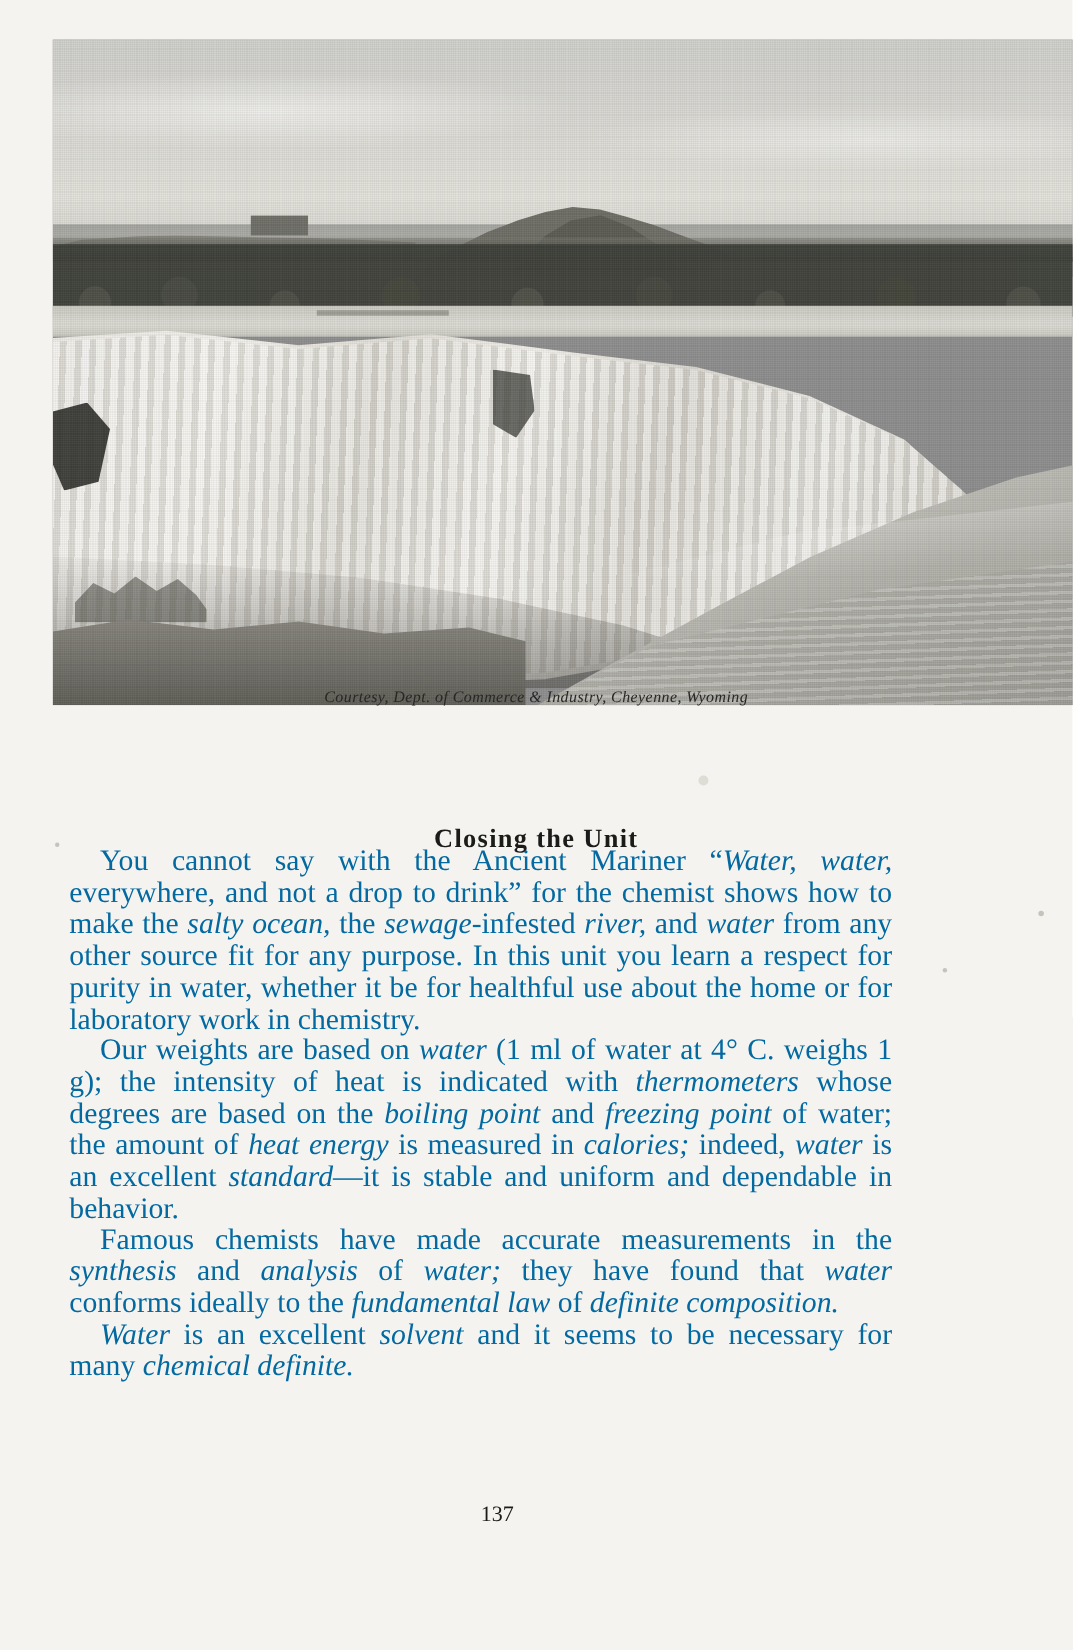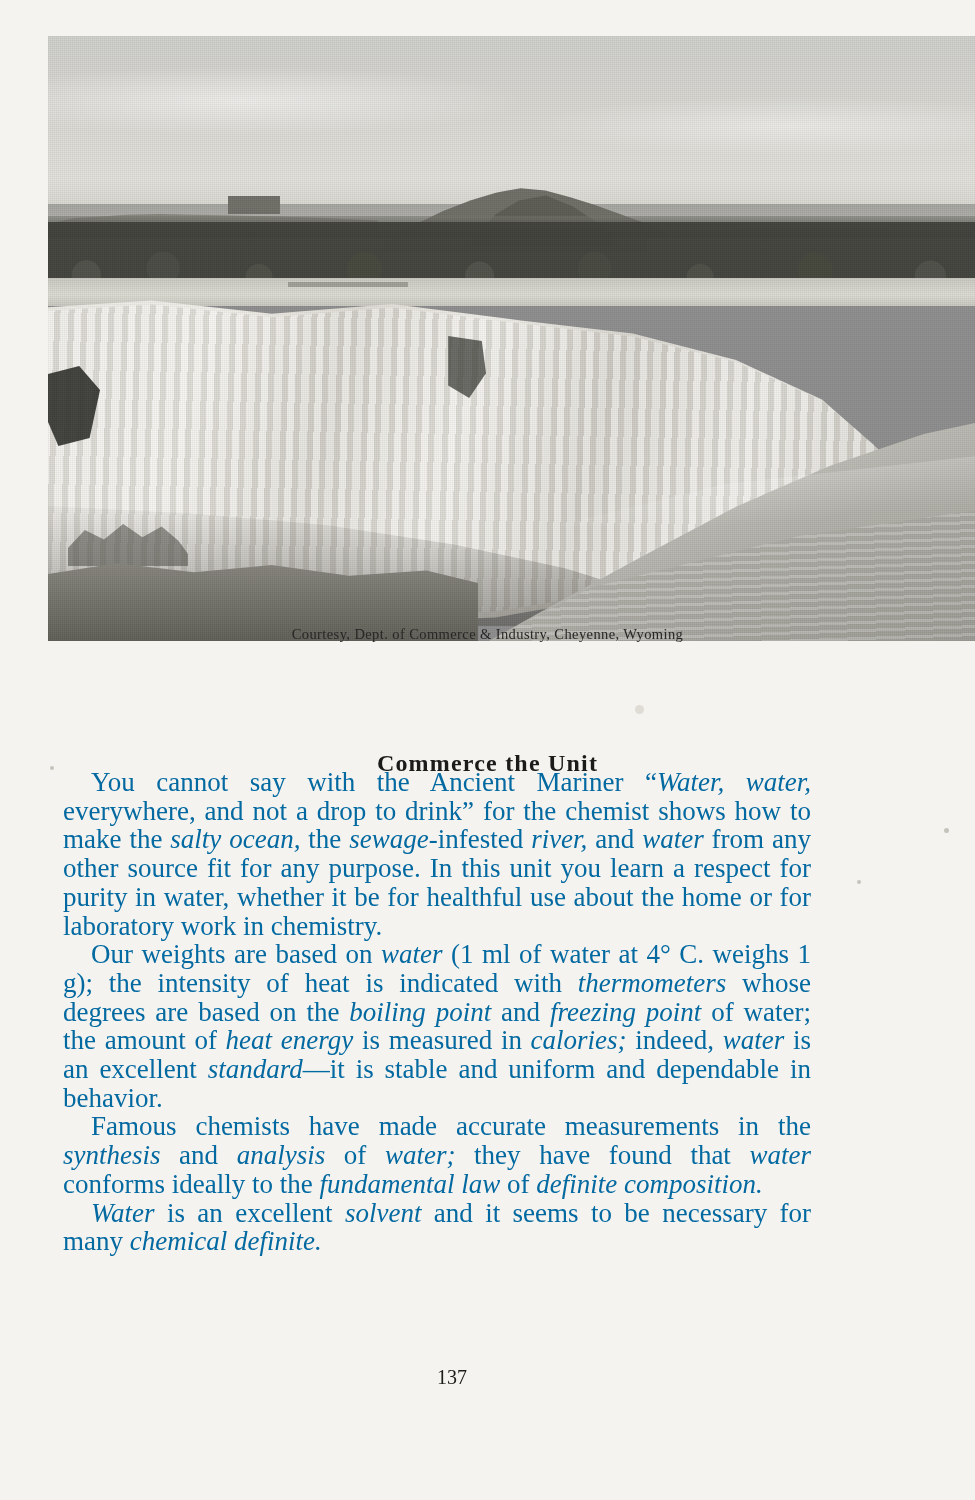--- a/index.html
+++ b/index.html
@@ -196,20 +196,21 @@
       repeating-linear-gradient(90deg, rgba(0,0,0,.03) 0 1px, rgba(255,255,255,.02) 1px 2px);
     pointer-events: none;
   }
 
   
   .credit {
     position: absolute;
     left: 0; top: 626px;
     width: 975px;
     text-align: center;
+    font-style: italic;
     font-size: 14.5px;
     letter-spacing: .4px;
     color: #272725;
   }
   .caption {
     position: absolute;
     left: 65px; top: 652px;
     width: 745px;
     font-size: 20px;
     line-height: 30px;
@@ -291,21 +292,21 @@
   </figure>
 
   <div class="speck" style="left:944px;top:828px;width:5px;height:5px;"></div>
   <div class="speck" style="left:857px;top:880px;width:4px;height:4px;"></div>
   <div class="speck" style="left:50px;top:766px;width:4px;height:4px;"></div>
   <div class="speck" style="left:635px;top:705px;width:9px;height:9px;background:#d8d6cd;"></div>
 
   <div class="credit">Courtesy, Dept. of Commerce &amp; Industry, Cheyenne, Wyoming</div>
 
 
-  <h2 class="section-title">Commerce the Unit</h2>
+  <h2 class="section-title">Closing the Unit</h2>
 
   <div class="body">
     <p>
       You cannot say with the Ancient Mariner “<i>Water, water,</i> everywhere, and not a drop to drink” for the chemist shows how to make the <i>salty ocean,</i> the <i>sewage</i>-infested <i>river,</i> and <i>water</i> from any other source fit for any purpose. In this unit you learn a respect for purity in water, whether it be for healthful use about the home or for laboratory work in chemistry.
     </p>
     <p>
       Our weights are based on <i>water</i> (1 ml of water at 4° C. weighs 1 g); the intensity of heat is indicated with <i>thermometers</i> whose degrees are based on the <i>boiling point</i> and <i>freezing point</i> of water; the amount of <i>heat energy</i> is measured in <i>calories;</i> indeed, <i>water</i> is an excellent <i>standard</i>—it is stable and uniform and dependable in behavior.
     </p>
     <p>
       Famous chemists have made accurate measurements in the <i>synthesis</i> and <i>analysis</i> of <i>water;</i> they have found that <i>water</i> conforms ideally to the <i>fundamental law</i> of <i>definite composition.</i>

